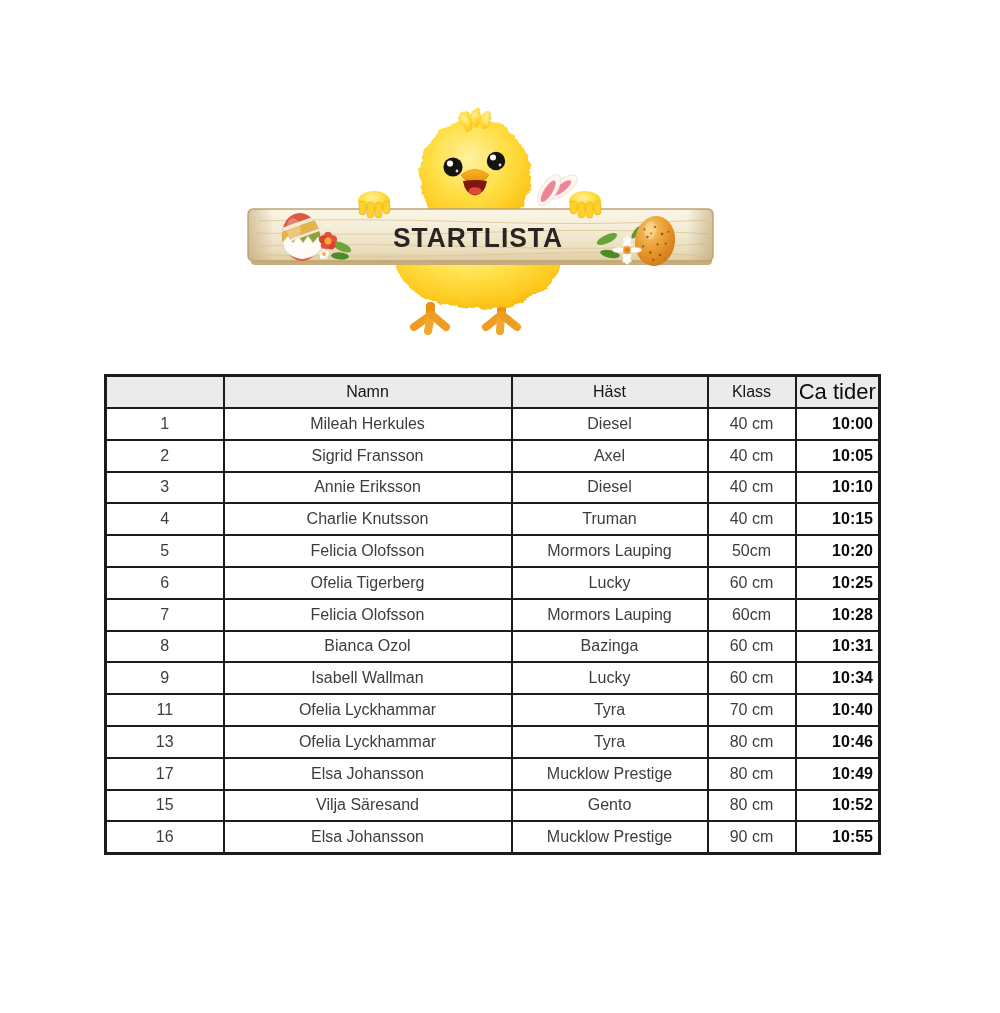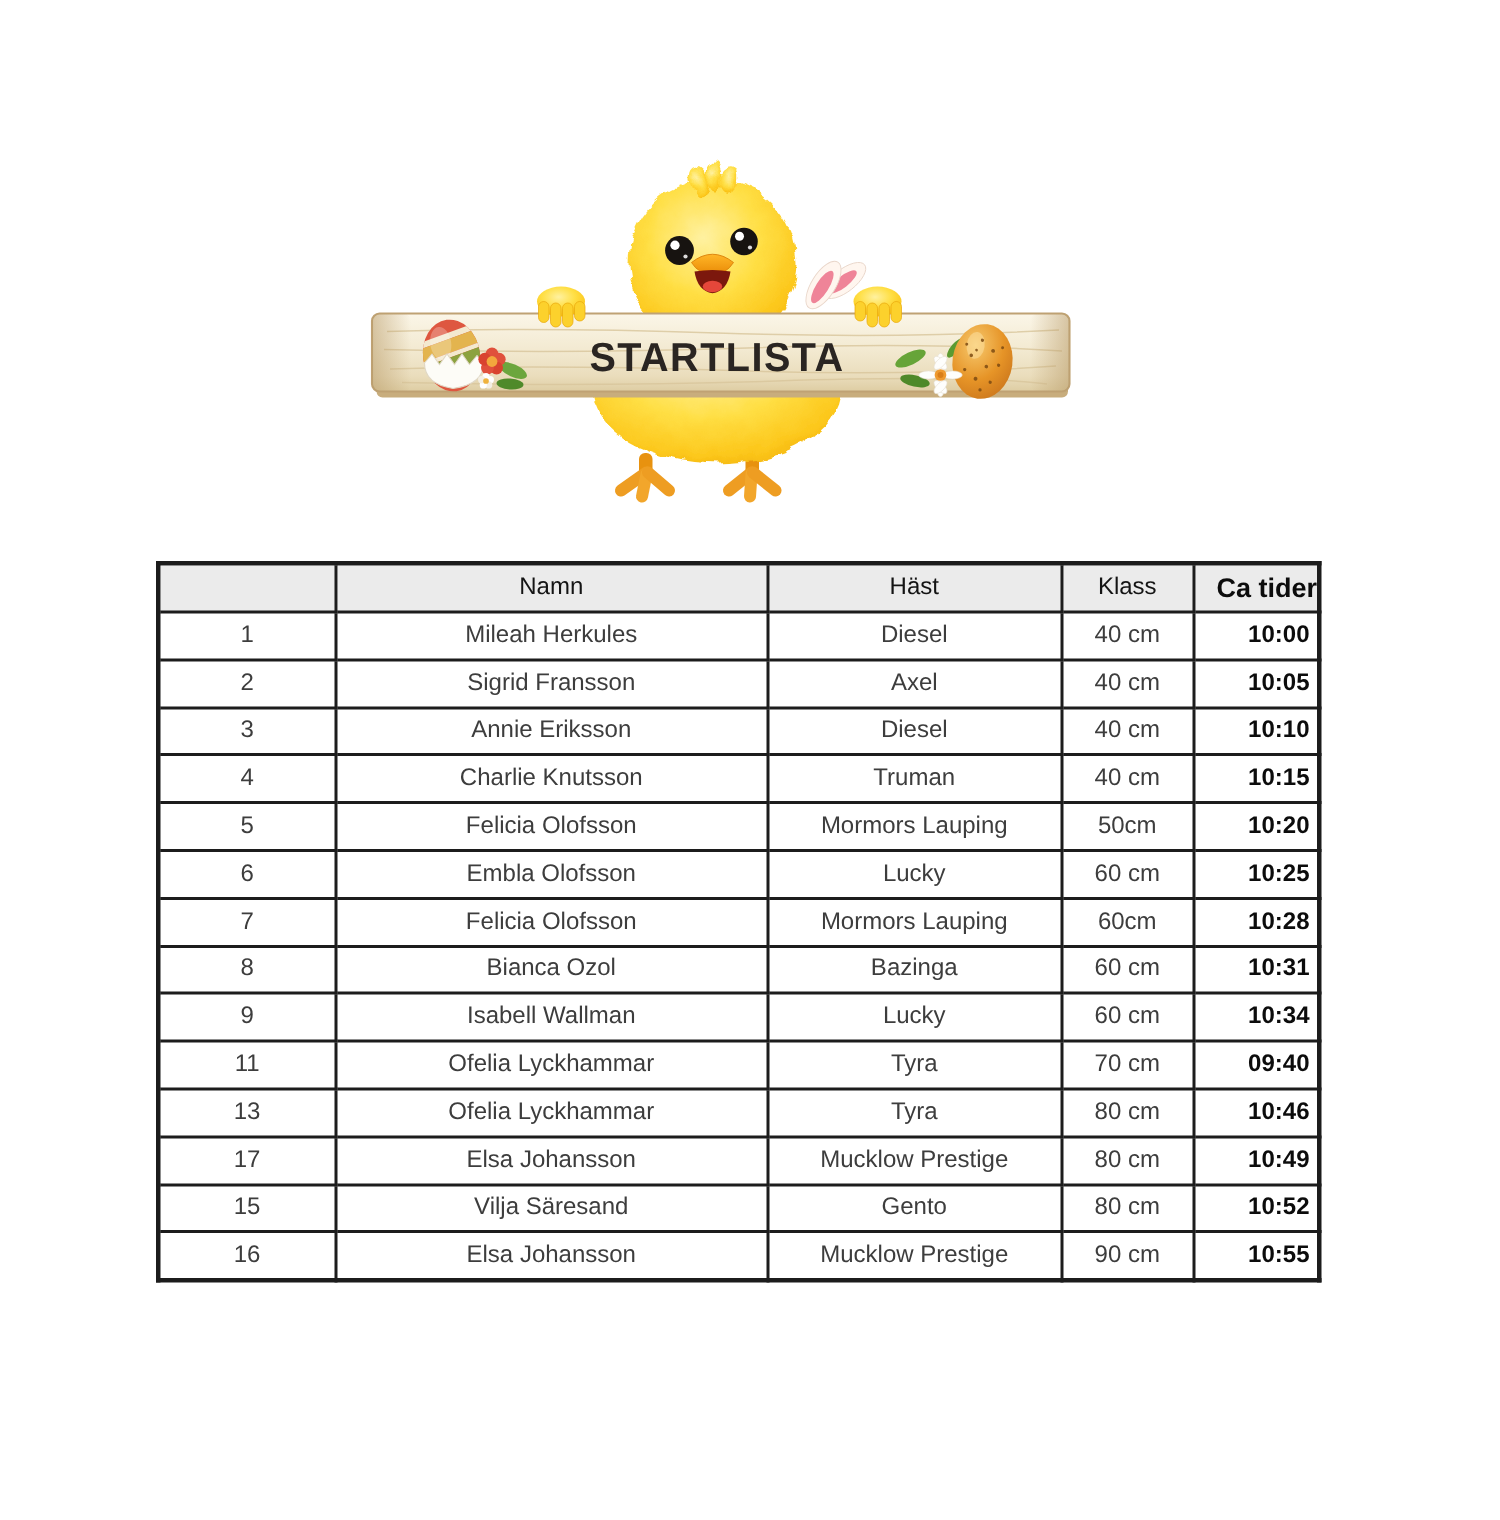--- a/index.html
+++ b/index.html
@@ -14,21 +14,21 @@
     border-collapse:collapse; table-layout:fixed;
     border:3px solid #1c1c1c; background:#ffffff;
   }
   .startlist th, .startlist td {
     border:2px solid #1c1c1c; padding:0; overflow:hidden; white-space:nowrap;
     vertical-align:middle; text-align:center;
   }
   .startlist thead th {
     background:#ebebeb; height:30px; font-size:16px; font-weight:normal; color:#141414;
   }
-  .startlist thead th.c4 { font-size:18px; font-weight:bold; color:#0c0c0c;text-align:right; }
+  .startlist thead th.c4 { font-size:22px; font-weight:normal; color:#0c0c0c; }
   .startlist tbody td { height:29.8px; font-size:16px; color:#3d3d3d; background:#ffffff; }
   .startlist tbody td.c4 { font-weight:bold; color:#0c0c0c; text-align:right; padding-right:5px;padding-left:32px; }
 </style>
 </head>
 <body>
 
 <div class="page">
 
   <div class="illustration">
     <svg viewBox="0 0 480 255" width="480" height="255" aria-hidden="true">
@@ -273,21 +273,21 @@
         </tr>
         <tr>
           <td class="c0">5</td>
           <td class="c1">Felicia Olofsson</td>
           <td class="c2">Mormors Lauping</td>
           <td class="c3">50cm</td>
           <td class="c4">10:20</td>
         </tr>
         <tr>
           <td class="c0">6</td>
-          <td class="c1">Embla Olofsson</td>
+          <td class="c1">Ofelia Tigerberg</td>
           <td class="c2">Lucky</td>
           <td class="c3">60 cm</td>
           <td class="c4">10:25</td>
         </tr>
         <tr>
           <td class="c0">7</td>
           <td class="c1">Felicia Olofsson</td>
           <td class="c2">Mormors Lauping</td>
           <td class="c3">60cm</td>
           <td class="c4">10:28</td>
@@ -304,21 +304,21 @@
           <td class="c1">Isabell Wallman</td>
           <td class="c2">Lucky</td>
           <td class="c3">60 cm</td>
           <td class="c4">10:34</td>
         </tr>
         <tr>
           <td class="c0">11</td>
           <td class="c1">Ofelia Lyckhammar</td>
           <td class="c2">Tyra</td>
           <td class="c3">70 cm</td>
-          <td class="c4">09:40</td>
+          <td class="c4">10:40</td>
         </tr>
         <tr>
           <td class="c0">13</td>
           <td class="c1">Ofelia Lyckhammar</td>
           <td class="c2">Tyra</td>
           <td class="c3">80 cm</td>
           <td class="c4">10:46</td>
         </tr>
         <tr>
           <td class="c0">17</td>

